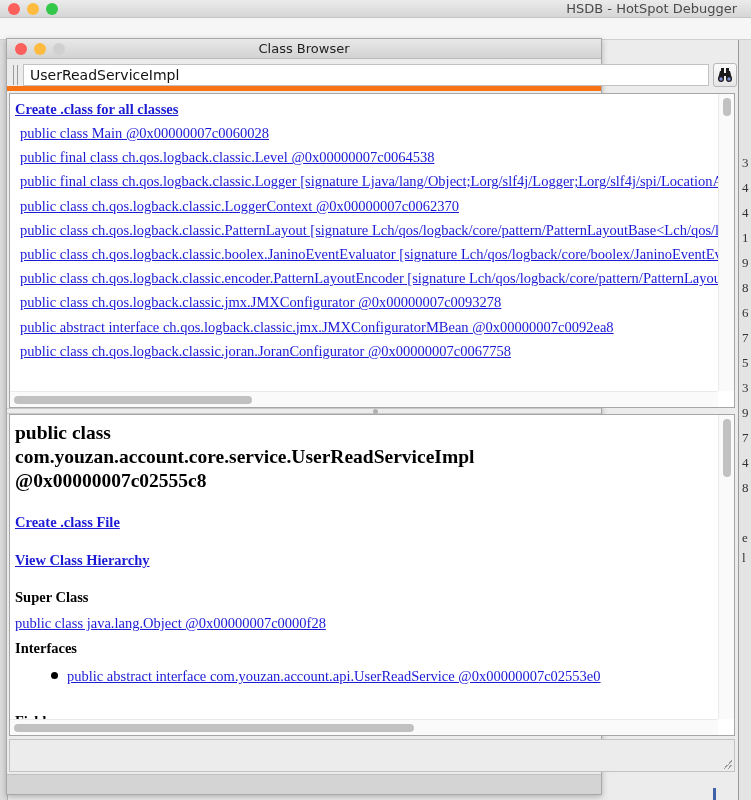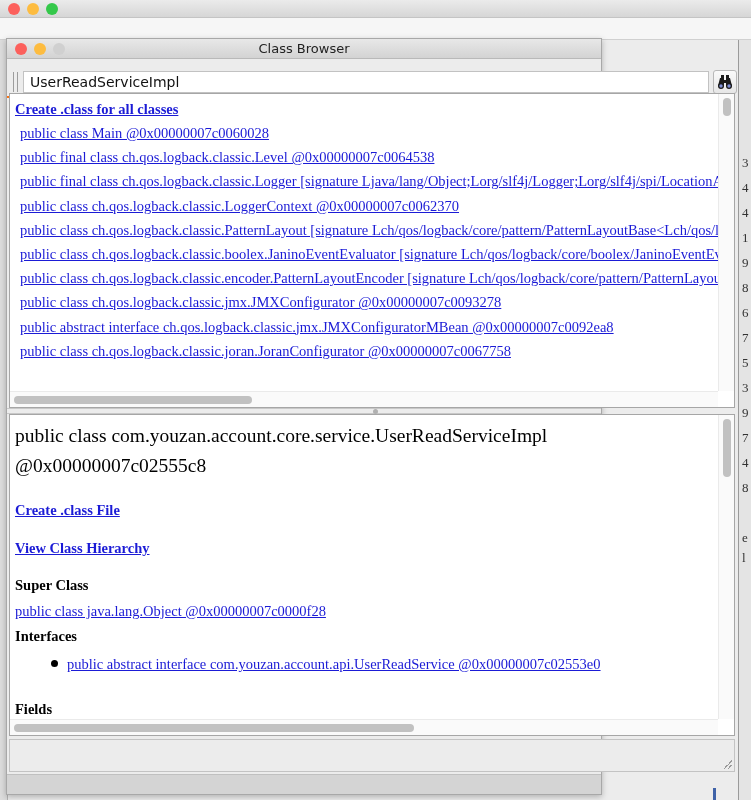--- a/index.html
+++ b/index.html
@@ -48,22 +48,22 @@
   }
   .browser-titlebar {
     position: absolute; left: 0; top: 0; width: 100%; height: 20px;
     background: linear-gradient(#e8e8e8, #d3d3d3); border-bottom: 1px solid #b9b9b9;
   }
   .browser-title {
     position: absolute; left: 0; right: 0; top: 2px; text-align: center;
     font-size: 13px; color: #222; font-family: "DejaVu Sans", sans-serif;
   }
   .toolbar {
-    position: absolute; left: 0; top: 27px; width: 100%; height: 32px;
-    background: #ececec; border-bottom: 2px solid #f97316;
+    position: absolute; left: 0; top: 20px; width: 100%; height: 32px;
+    background: #ececec; border-bottom: 5px solid #f97316;
   }
   .grip { position: absolute; left: 6px; top: 6px; width: 5px; height: 20px;
     border-left: 1px solid #9c9c9c; border-right: 1px solid #9c9c9c; }
   .search-input {
     position: absolute; left: 16px; top: 5px; width: 686px; height: 22px;
     border: 1px solid #c2c2c2; background: #fff; padding: 2px 6px;
     font-size: 14px; font-family: "DejaVu Sans", sans-serif; color: #111; outline: none;
   }
   .find-button {
     position: absolute; left: 706px; top: 4px; width: 24px; height: 24px;
@@ -90,21 +90,21 @@
   a.link { color: #1b1bd6; text-decoration: underline; font-size: 14.5px; }
   a.link.bold { font-weight: bold; }
   .class-list { margin-top: 6px; }
   .class-list .row { height: 24.2px; padding-left: 5px; }
 
   .vscroll { position: absolute; right: 0; top: 0; width: 16px; bottom: 16px; background: #fafafa; border-left: 1px solid #eaeaea; }
   .vthumb { position: absolute; left: 4px; width: 8px; border-radius: 4px; background: #c1c1c1; }
   .hscroll { position: absolute; left: 0; right: 16px; bottom: 0; height: 16px; background: #fafafa; border-top: 1px solid #eaeaea; }
   .hthumb { position: absolute; top: 4px; height: 8px; border-radius: 4px; background: #c1c1c1; }
 
-  h1.class-title { font-size: 19.5px; font-weight: normal; color: #000; line-height: 30px; white-space: normal; margin-top: 4px; }
+  h1.class-title { font-size: 19.5px; font-weight: bold; color: #000; line-height: 24px; white-space: normal; margin-top: 4px; }
   .detail-link { margin-top: 20px; }
   .section-title { font-weight: bold; font-size: 14.5px; color: #000; margin-top: 20px; }
   .super-link { margin-top: 8px; }
   .iface-list { margin-top: 10px; padding-left: 36px; }
   .bullet { display: inline-block; width: 7px; height: 7px; border-radius: 50%; background: #000; margin-right: 9px; vertical-align: 2px; }
 
   .status-area {
     position: absolute; left: 2px; top: 700px; width: 726px; height: 33px;
     background: #ececec; border: 1px solid #c3c3c3;
   }
@@ -112,20 +112,21 @@
     background: linear-gradient(135deg, transparent 55%, #9a9a9a 55%, #9a9a9a 62%, transparent 62%, transparent 75%, #9a9a9a 75%, #9a9a9a 82%, transparent 82%); }
   .browser-bottom { position: absolute; left: 0; top: 735px; width: 100%; height: 20px; background: #d4d4d4; border-top: 1px solid #c0c0c0; }
 </style>
 </head>
 <body>
 
 <div class="app-titlebar">
   <span class="traffic" style="left:8px;background:#fc605c"></span>
   <span class="traffic" style="left:27px;background:#fdbc40"></span>
   <span class="traffic" style="left:46px;background:#34c84a"></span>
+  <span class="app-title">HSDB - HotSpot Debugger</span>
 </div>
 <div class="app-menubar">
   <span class="menu-item" style="left:6px">File</span>
   <span class="menu-item" style="left:49px">Tools</span>
   <span class="menu-item" style="left:107px">Windows</span>
 </div>
 <div class="bg-left"></div>
 <div class="bg-right">
   <span class="frag" style="top:115px">3</span>
   <span class="frag" style="top:140px">4</span>

